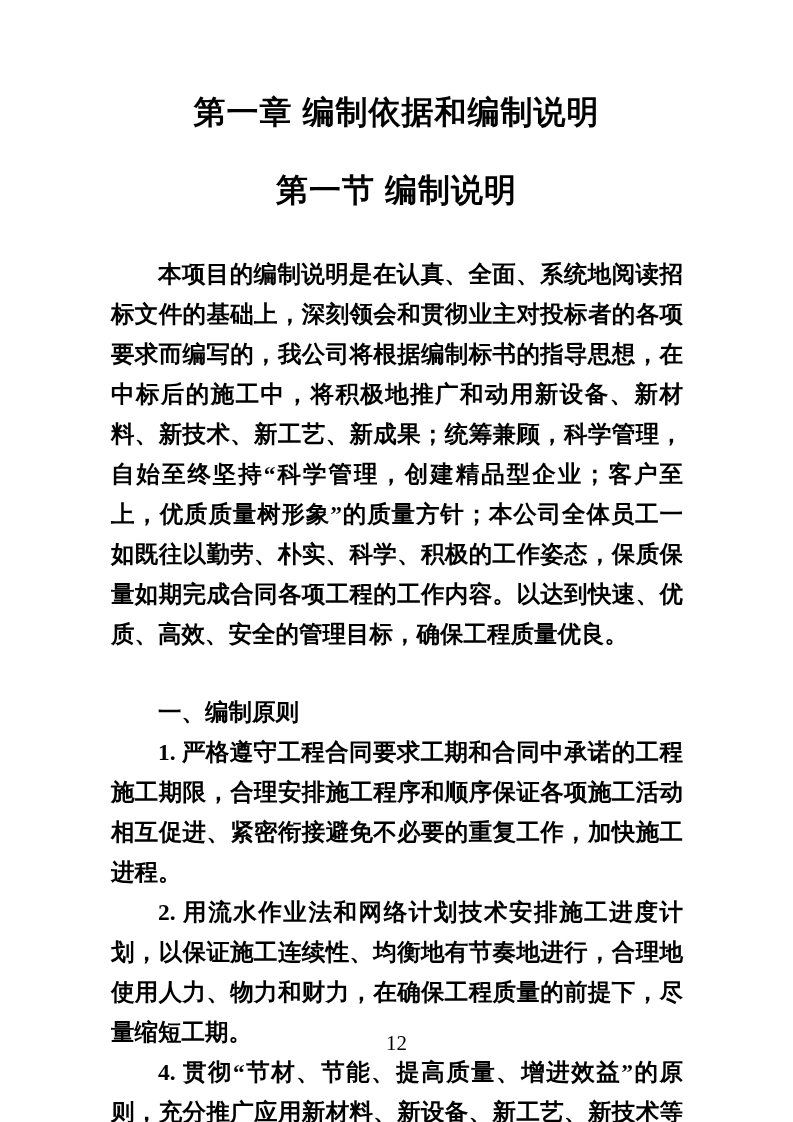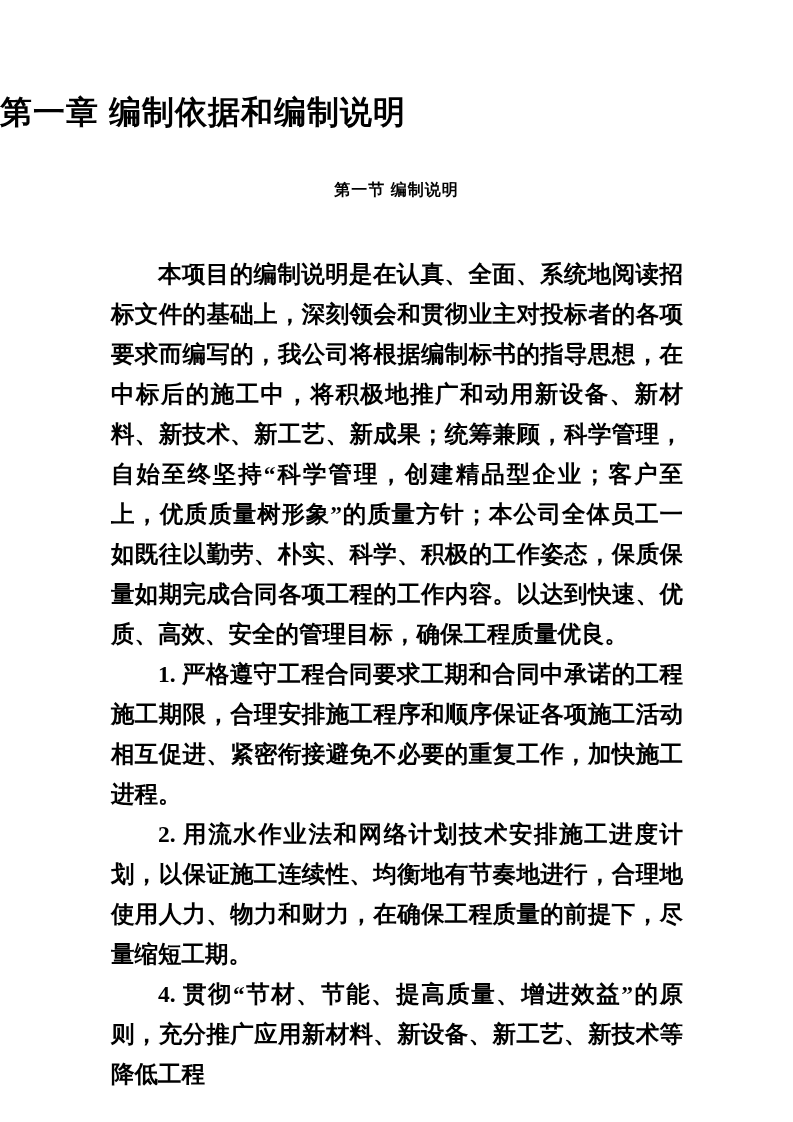--- a/index.html
+++ b/index.html
@@ -16,32 +16,33 @@
   .page {
     position: relative;
     width: 793px;
     height: 1122px;
     background: #ffffff;
     overflow: hidden;
   }
   .doc-title {
     margin: 0;
     padding-top: 90px;
+    text-align: center;
     font-family: "Liberation Sans", sans-serif;
     font-size: 32px;
     font-weight: 700;
     letter-spacing: 1px;
     line-height: 44px;
   }
   .doc-subtitle {
     margin: 0;
     padding-top: 40px;
     text-align: center;
     font-family: "Liberation Sans", sans-serif;
-    font-size: 16px;
+    font-size: 32px;
     font-weight: 700;
     letter-spacing: 1px;
     line-height: 32px;
   }
   .content {
     margin: 48px 110px 0 111px;
     font-size: 23.5px;
     line-height: 40px;
     text-align: justify;
     text-justify: inter-character;
@@ -68,19 +69,21 @@
 <body>
 
 <div class="page">
 
   <h1 class="doc-title">第一章 编制依据和编制说明</h1>
 
   <h2 class="doc-subtitle">第一节 编制说明</h2>
 
   <div class="content">
     <p>本项目的编制说明是在认真、全面、系统地阅读招标文件的基础上，深刻领会和贯彻业主对投标者的各项要求而编写的，我公司将根据编制标书的指导思想，在中标后的施工中，将积极地推广和动用新设备、新材料、新技术、新工艺、新成果；统筹兼顾，科学管理，自始至终坚持“科学管理，创建精品型企业；客户至上，优质质量树形象”的质量方针；本公司全体员工一如既往以勤劳、朴实、科学、积极的工作姿态，保质保量如期完成合同各项工程的工作内容。以达到快速、优质、高效、安全的管理目标，确保工程质量优良。</p>
+    <p class="gap-before">一、编制原则</p>
     <p>1. 严格遵守工程合同要求工期和合同中承诺的工程施工期限，合理安排施工程序和顺序保证各项施工活动相互促进、紧密衔接避免不必要的重复工作，加快施工进程。</p>
     <p>2. 用流水作业法和网络计划技术安排施工进度计划，以保证施工连续性、均衡地有节奏地进行，合理地使用人力、物力和财力，在确保工程质量的前提下，尽量缩短工期。</p>
     <p>4. 贯彻“节材、节能、提高质量、增进效益”的原则，充分推广应用新材料、新设备、新工艺、新技术等降低工程</p>
   </div>
 
+  <div class="page-number">12</div>
 
 </div>
 
 </body></html>

